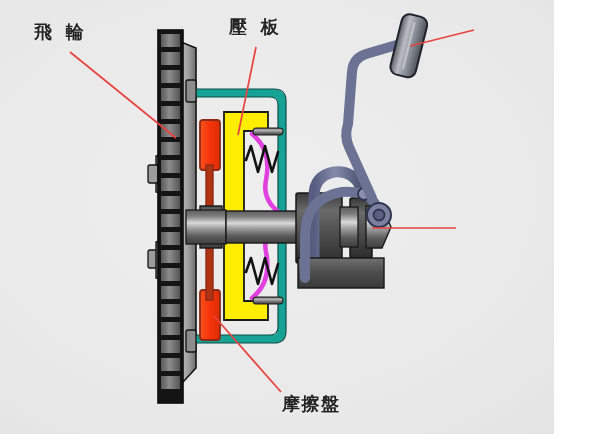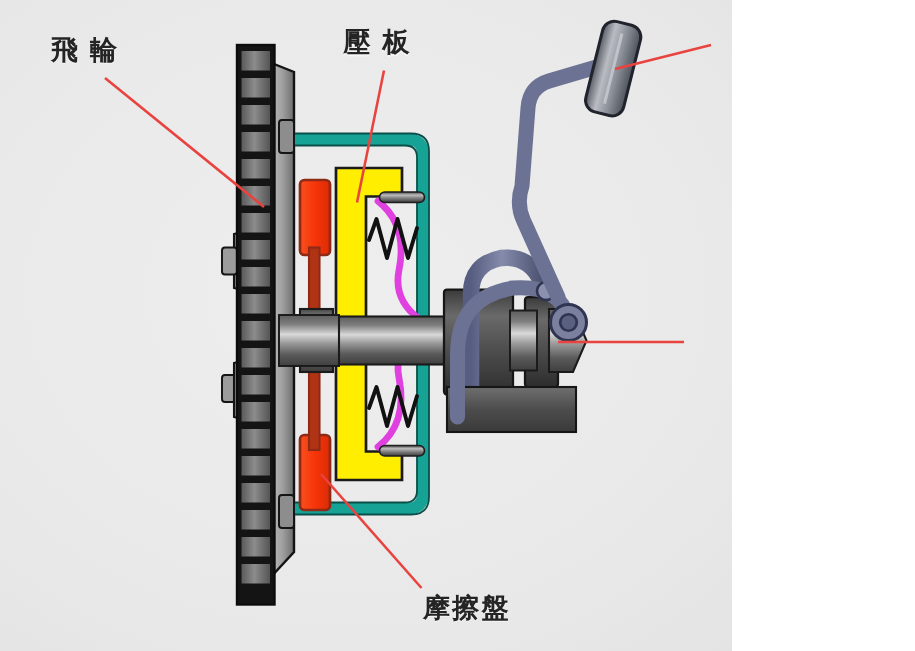--- a/index.html
+++ b/index.html
@@ -3,24 +3,24 @@
 <meta charset="utf-8">
 <title>Clutch Assembly Diagram</title>
 <style>
   html, body {
     margin: 0;
     padding: 0;
     background: #ffffff;
   }
   #stage {
     position: relative;
-    width: 488px;
+    width: 554px;
     height: 434px;
     overflow: hidden;
-    font-family: Liberation Sans, sans-serif;
+    font-family: Liberation Mono, monospace;
     background: #84cc16;
   }
   #bg {
     position: absolute;
     inset: 0;
     background: radial-gradient(ellipse 120% 110% at 46% 45%, #eeeeee 0%, #e9e9e9 45%, #dcdcdc 100%);
   }
   #art {
     position: absolute;
     inset: 0;

